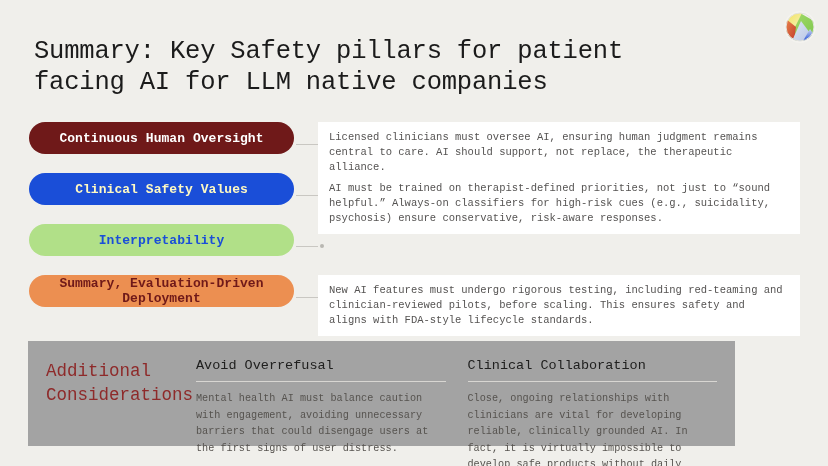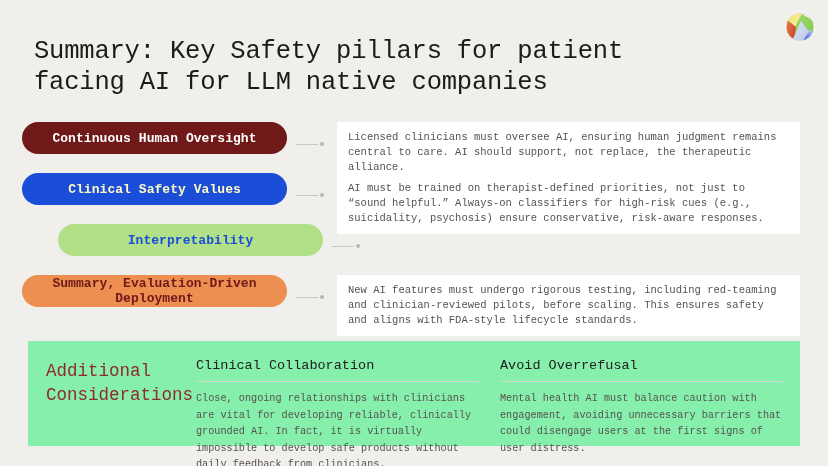--- a/index.html
+++ b/index.html
@@ -40,21 +40,21 @@
   }
 
   
   .row {
     position:absolute;
     left:0; right:0;
     height:46px;
   }
   .pill {
     position:absolute;
-    left:22px;
+    left:29px;
     width:265px;
     height:32px;
     border-radius:23px;
     display:flex;
     align-items:center;
     justify-content:center;
     font-size:13px;
     font-weight:bold;
     letter-spacing:0.05px;
     text-align:center;
@@ -71,40 +71,40 @@
   .cdot {
     position:absolute;
     left:320px;
     top:20px;
     width:4px; height:4px;
     border-radius:50%;
     background:#b9b7b2;
   }
   .card {
     position:absolute;
-    left:337px;
+    left:318px;
     right:28px;
     top:0;
     min-height:46px;
     background:#ffffff;
     padding:8px 12px 8px 11px;
     display:flex;
   }
   .card p {
     font-size:10.5px;
     line-height:15px;
     color:#555352;
   }
 
   
   #panel {
     position:absolute;
     left:28px; top:341px;
-    width:772px; height:105px;
-    background:#86efac;
+    width:707px; height:105px;
+    background:#a3a3a3;
   }
   #panel-inner {
     display:flex;
     height:100%;
     padding:16px 18px 14px 18px;
   }
   #ac-head {
     width:150px;
     flex:0 0 150px;
     font-size:17.5px;
@@ -197,21 +197,21 @@
     <div class="pill" style="background:#1a4ed8;color:#fef9c3;">
       <span>Clinical Safety Values</span>
     </div>
     <div class="connector"></div>
     <div class="cdot"></div>
     <div class="card">
       <p>AI must be trained on therapist-defined priorities, not just to “sound helpful.” Always-on classifiers for high-risk cues (e.g., suicidality, psychosis) ensure conservative, risk-aware responses.</p>
     </div>
   </div>
 
-  <div class="row" style="top:224px;margin-left:36px;">
+  <div class="row" style="top:224px;">
     <div class="pill" style="background:#b1e088;color:#1a4ed8;">
       <span>Interpretability</span>
     </div>
     <div class="connector"></div>
     <div class="cdot"></div>
   </div>
 
   <div class="row" style="top:275px;">
     <div class="pill" style="background:#ec8f51;color:#6f1919;">
       <span>Summary, Evaluation-Driven Deployment</span>
@@ -219,28 +219,28 @@
     <div class="connector"></div>
     <div class="cdot"></div>
     <div class="card">
       <p>New AI features must undergo rigorous testing, including red-teaming and clinician-reviewed pilots, before scaling. This ensures safety and aligns with FDA-style lifecycle standards.</p>
     </div>
   </div>
 
   <div id="panel">
     <div id="panel-inner">
       <div id="ac-head">Additional Considerations</div>
+
+      <div class="ac-col">
+        <div class="ac-title">Avoid Overrefusal</div>
+        <div class="ac-rule"></div>
+        <div class="ac-body">Mental health AI must balance caution with engagement, avoiding unnecessary barriers that could disengage users at the first signs of user distress.</div>
+      </div>
 
       <div class="ac-col">
         <div class="ac-title">Clinical Collaboration</div>
         <div class="ac-rule"></div>
         <div class="ac-body">Close, ongoing relationships with clinicians are vital for developing reliable, clinically grounded AI. In fact, it is virtually impossible to develop safe products without daily feedback from clinicians.</div>
       </div>
-
-      <div class="ac-col">
-        <div class="ac-title">Avoid Overrefusal</div>
-        <div class="ac-rule"></div>
-        <div class="ac-body">Mental health AI must balance caution with engagement, avoiding unnecessary barriers that could disengage users at the first signs of user distress.</div>
-      </div>
     </div>
   </div>
 
 </div>
 
 </body></html>

